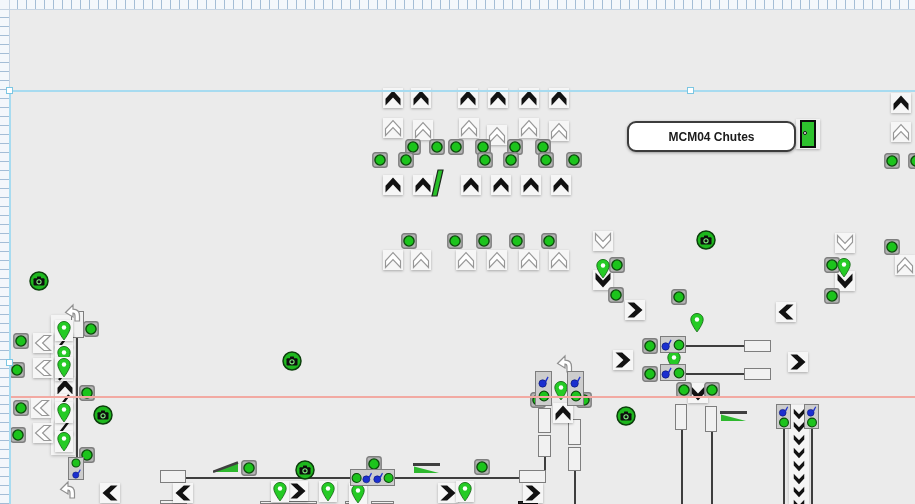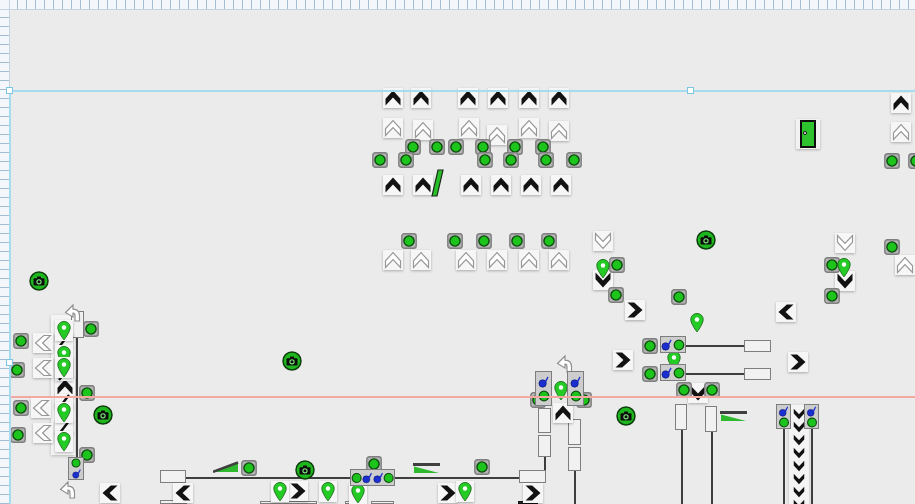--- a/index.html
+++ b/index.html
@@ -858,20 +858,23 @@
           <polygon points="1,11 1,4.5 26,11" fill="#2db82d"></polygon>
           <rect x="0" y="1" width="27" height="3" fill="#3f3f3f"></rect>
         </svg>
       </div>
     </div>
 
   <div class="red-line" id="redline" style="top: 396px;"></div>
   <div class="sel-h" id="selh" style="left: 9px; top: 90px; width: 906px;"></div>
   <div class="sel-v" id="selv" style="left: 9px; top: 90px; height: 414px;"></div>
 
+  <div class="mcm-btn" id="mcmbtn" style="left: 627px; top: 121px; width: 165px; height: 27px;">
+    <span>MCM04 Chutes</span>
+  </div>
 
   <div class="ruler-top"></div>
   <div class="ruler-left"></div>
   <div class="ruler-corner"></div>
 <div class="handle" style="left: 6px; top: 87px;"></div>
     <div class="handle" style="left: 687px; top: 87px;"></div>
     <div class="handle" style="left: 6px; top: 359px;"></div>
   </div>
 
 </body></html>

